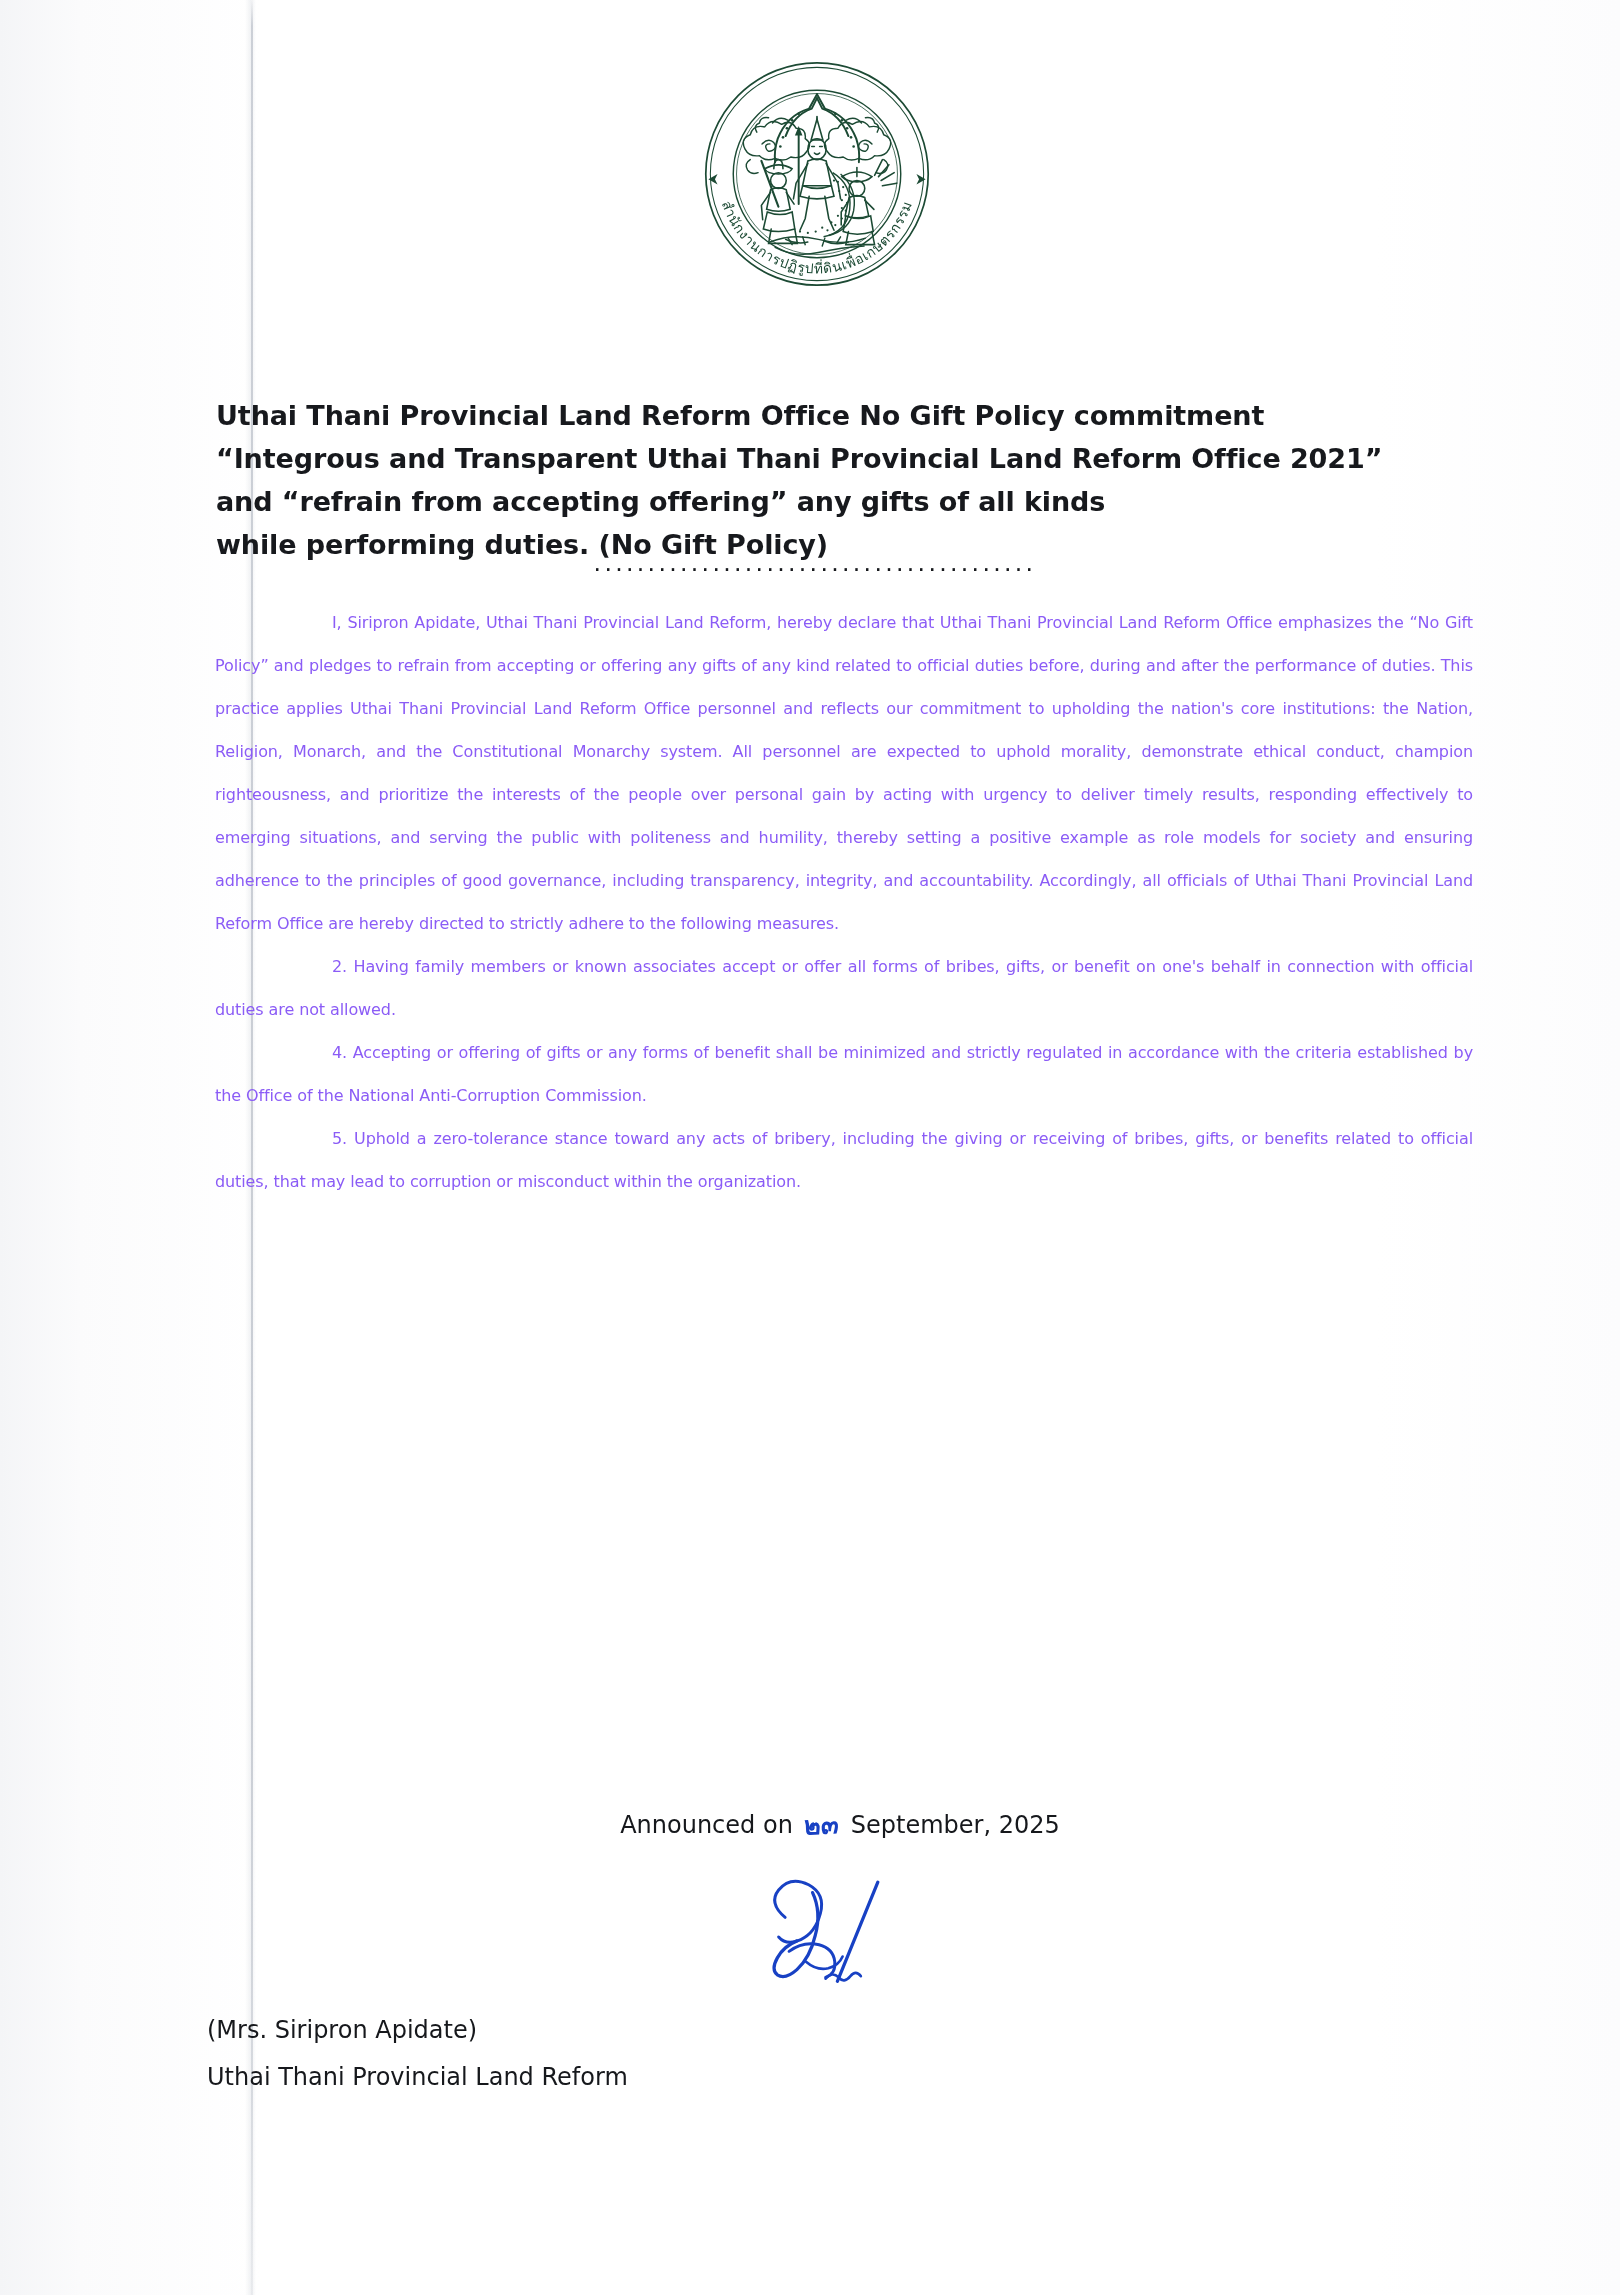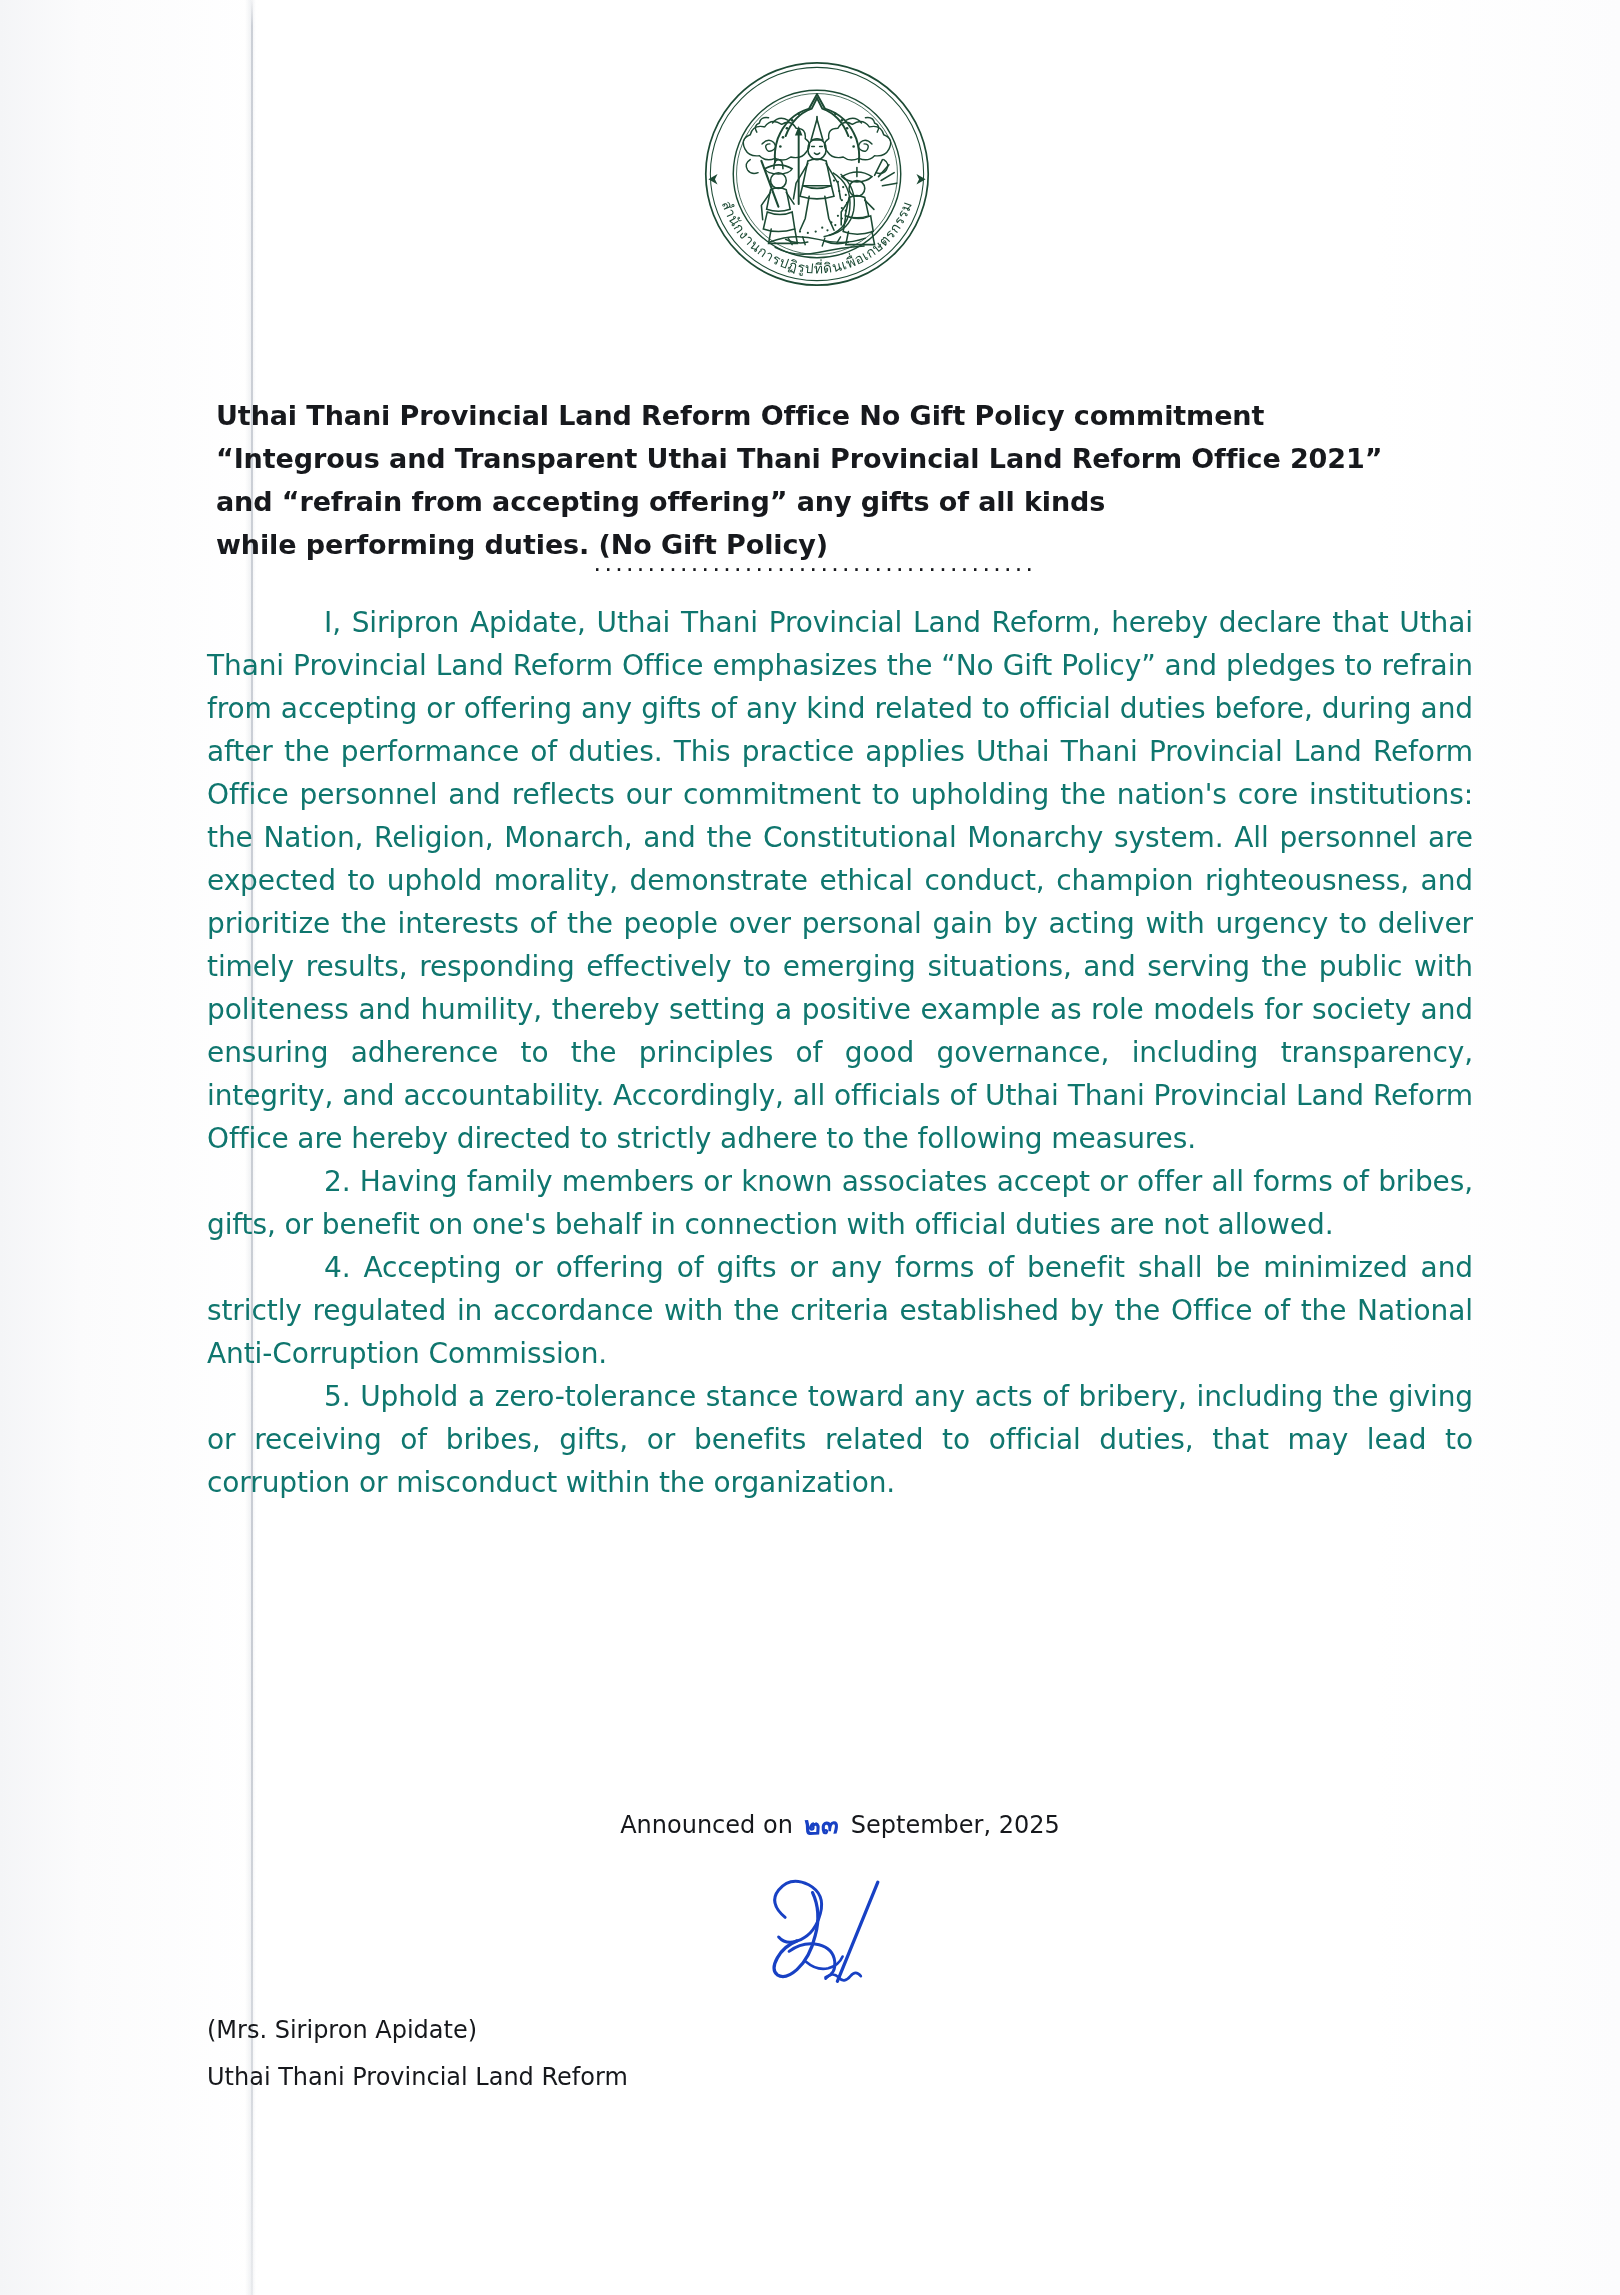--- a/index.html
+++ b/index.html
@@ -101,26 +101,26 @@
 
   
   #body-block {
     position: absolute;
     left: 207px;
     top: 601px;
     width: 1266px;
   }
   .para {
     font-family: "DejaVu Sans", sans-serif;
-    font-size: 28px;
+    font-size: 16px;
     line-height: 43px;
     text-align: justify;
     text-align-last: left;
-    color: #0f766e;
-    margin: 0 0 0 0;
+    color: #8b5cf6;
+    margin: 0 0 0 8px;
     letter-spacing: -0.1px;
   }
   .para.indent { text-indent: 117px; }
 
   
   #closing-block {
     position: absolute;
     left: 207px;
     top: 1761px;
     width: 1266px;

